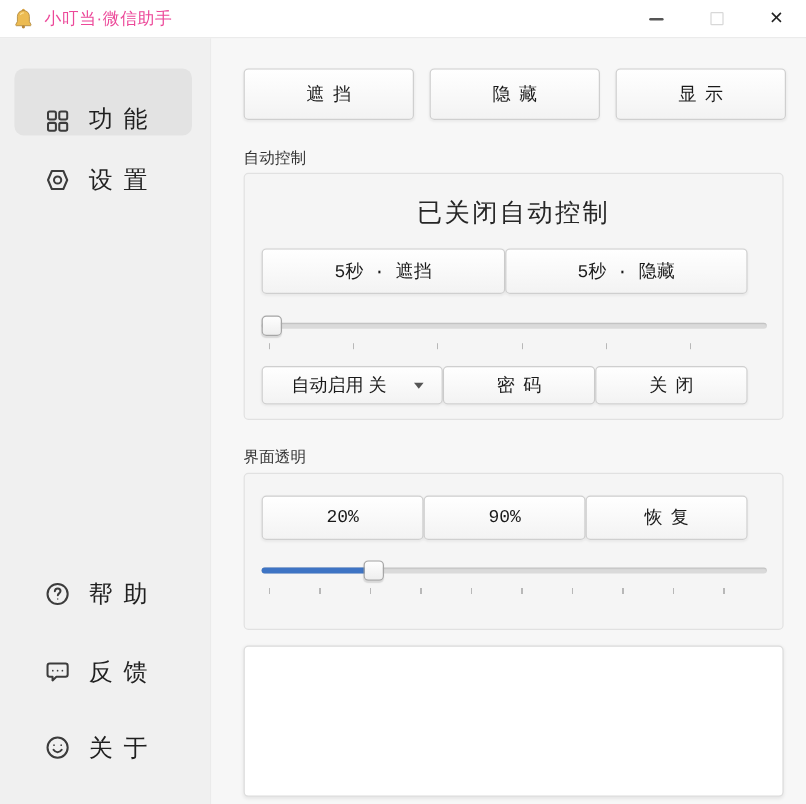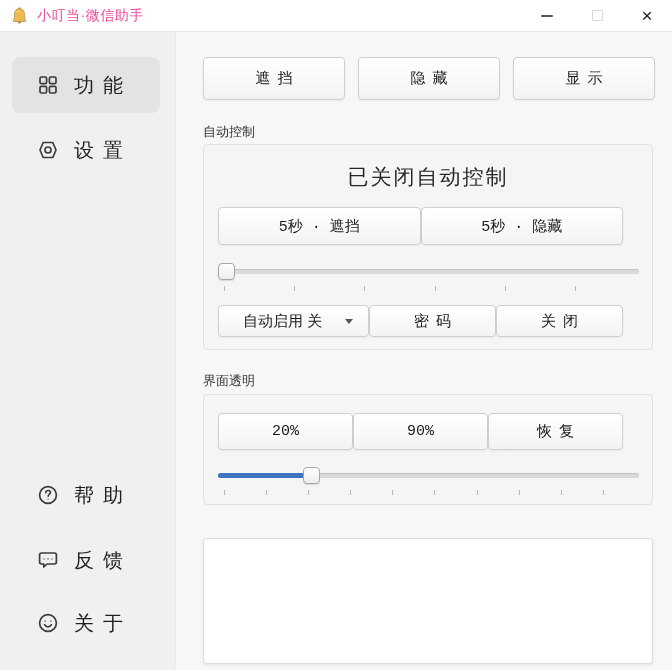--- a/index.html
+++ b/index.html
@@ -14,40 +14,40 @@
   .app-title { margin-left:8px; font-size:14px; color:#ec4899; letter-spacing:0.5px; }
   .win-controls { margin-left:auto; display:flex; align-items:center; height:100%; }
   .win-btn { width:50px; height:100%; display:flex; align-items:center; justify-content:center; cursor:default; }
   .min-glyph { width:12px; height:2px; background:#555; border-radius:1px; }
   .max-glyph { width:11px; height:11px; border:1px solid #d8d8d8; border-radius:1px; }
   .close-glyph { font-size:19px; line-height:1; color:#222; font-weight:400; }
 
   
   .sidebar { position:absolute; top:32px; left:0; width:176px; bottom:0; background:#f0f0f0; border-right:1px solid #ebebeb; }
   .side-item { position:absolute; left:12px; width:148px; height:56px; display:flex; align-items:center; border-radius:8px; cursor:pointer; }
-  .side-item.active { background:#e3e3e3; }
+  .side-item.active { background:#e3e3e3;align-items:flex-end; }
   .side-item .icon { width:24px; height:24px; margin-left:24px; flex:0 0 auto; display:flex; align-items:center; justify-content:center; }
   .side-item .lbl { margin-left:14px; font-size:20px; color:#1f1f1f; letter-spacing:9px; white-space:nowrap; }
 
   
   .main { position:absolute; top:32px; left:176px; right:0; bottom:0; background:#f7f7f7; }
 
   .btn { display:flex; align-items:center; justify-content:center; background:linear-gradient(#ffffff,#f3f3f3); border:1px solid #cfcfcf; border-radius:4px; font-size:15px; color:#1a1a1a; box-shadow:0 1px 2px rgba(0,0,0,0.05); cursor:pointer; font-family:Liberation Mono, monospace; }
   .sp { letter-spacing:7px; text-indent:7px; }
 
   .top-row { position:absolute; left:27px; top:25px; width:452px; height:43px; display:flex; gap:13px; }
   .top-row .btn { flex:1; font-size:15px; }
 
   .section-label { position:absolute; left:27px; font-size:13px; color:#333; }
   .lbl-auto { top:91px;text-align:right; }
   .lbl-trans { top:340px; }
 
   .groupbox { position:absolute; left:27px; width:450px; border:1px solid #e1e1e1; border-radius:4px; background:#f5f5f5; }
   .group-auto { top:112px; height:206px; }
-  .group-trans { top:362px; height:111px; }
+  .group-trans { top:362px; height:131px; }
 
   .status-heading { position:absolute; top:18px; left:0; right:0; text-align:center; font-size:21px; color:#262626; letter-spacing:2px; }
 
   .inner-row { position:absolute; left:14px; right:29px; display:flex; }
   .row-timers { top:62px; height:38px; }
   .row-timers .btn { flex:1; font-size:15px; }
   .row-bottom { top:160px; height:32px; }
   .row-bottom > * { flex:1; }
   .row-trans-btns { top:18px; height:37px; }
   .row-trans-btns .btn { flex:1; }

